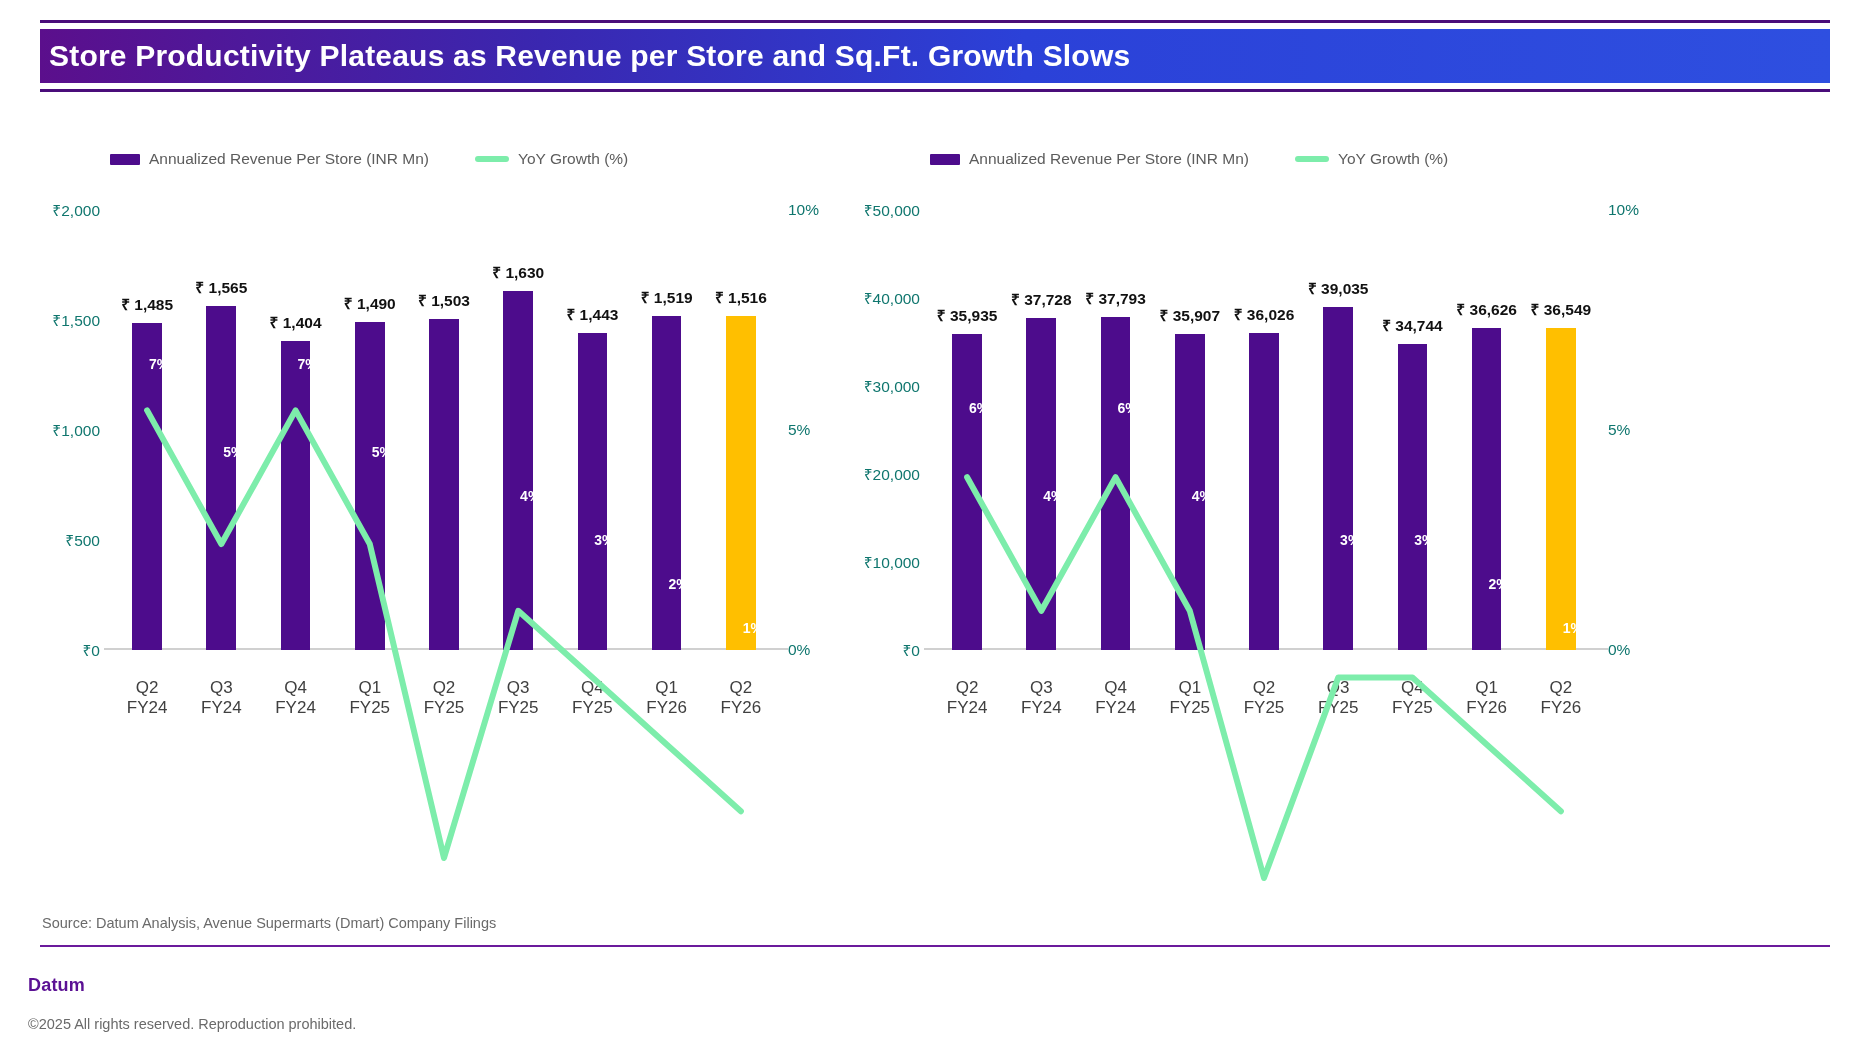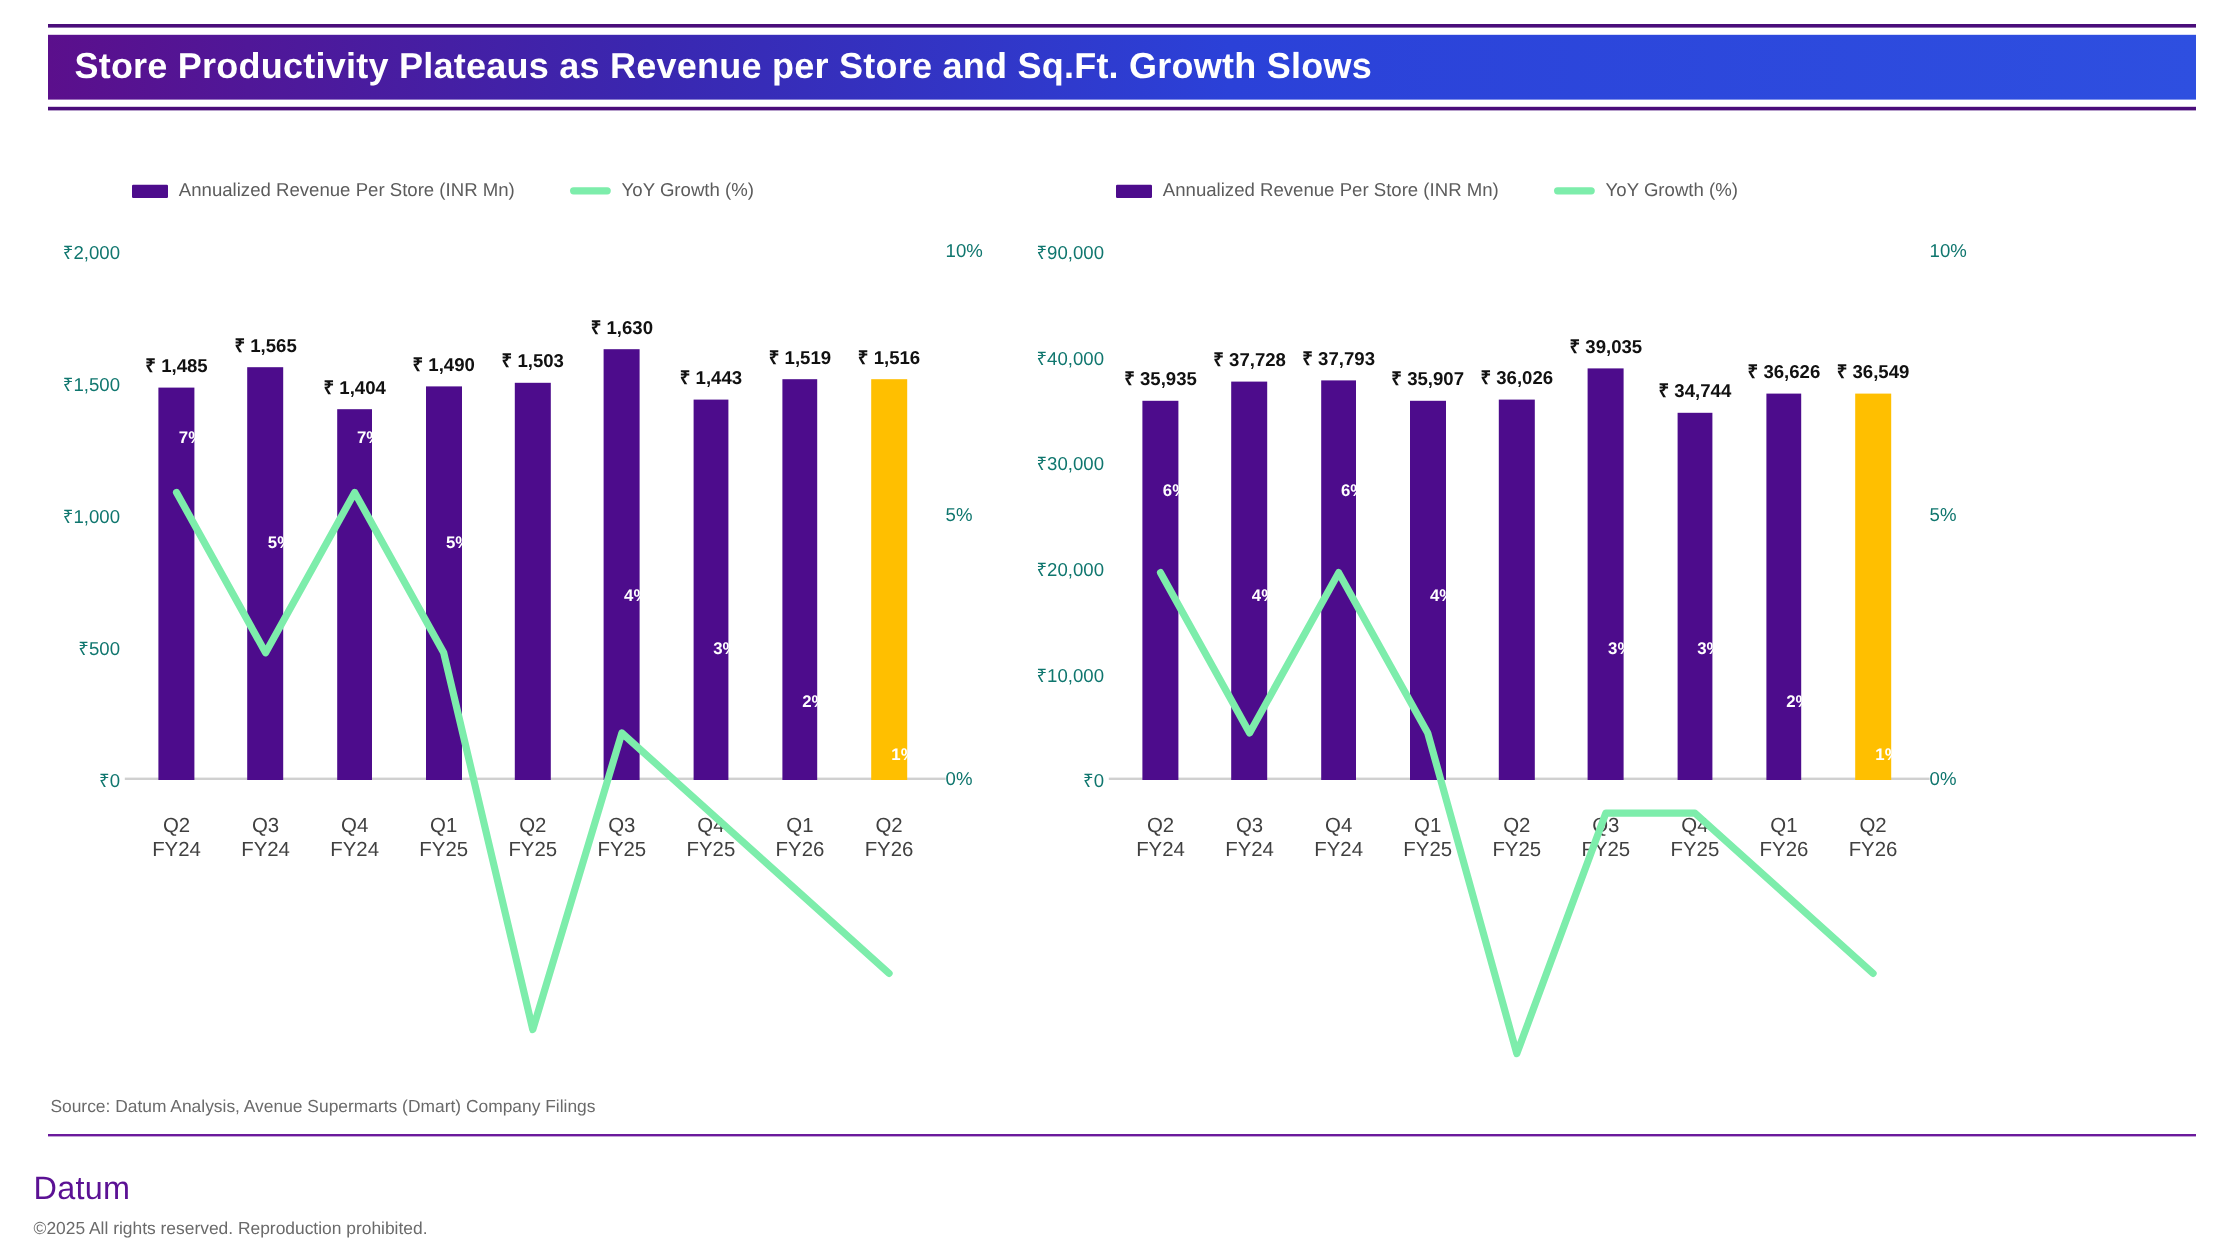--- a/index.html
+++ b/index.html
@@ -18,21 +18,21 @@
     height: 54px;
     background: linear-gradient(90deg, #5b0f8c 0%, #3a27b0 28%, #2b41d8 55%, #2e4fe0 100%);
     display: flex; align-items: center;
     margin: 6px 0 6px 0;
   }
   .hdr-title {
     color: #ffffff;
     font-size: 30px;
     font-weight: bold;
     letter-spacing: .2px;
-    padding-left: 22px;
+    padding-left: 9px;
     white-space: nowrap;
   }
 
   
   .panel { position: absolute; top: 128px; height: 680px; }
   .panel-left  { left: 40px;  width: 800px; }
   .panel-right { left: 860px; width: 800px; }
 
   .panel-title { font-size: 22px; font-weight: bold; color: #111; letter-spacing: .1px; }
   .panel-sub   { font-size: 15px; color: #222; margin-top: 4px; }
@@ -74,21 +74,21 @@
 
   .lineSvg { position: absolute; inset: 0; overflow: visible; }
   .pct {
     position: absolute; transform: translate(-50%, -50%);
     font-size: 14px; font-weight: bold; color: #ffffff; white-space: nowrap;
   }
 
   
   .source-rule { position: absolute; left: 40px; top: 945px; width: 1790px; height: 2px; background: #6b1a9c; }
   .source-text { position: absolute; left: 42px; top: 915px; font-size: 14.5px; color: #6a6a6a; }
-  .brand { position: absolute; left: 28px; top: 975px; font-size: 27px; font-weight: normal; color: #5b1194; letter-spacing: .2px; }
+  .brand { position: absolute; left: 28px; top: 975px; font-size: 18px; font-weight: bold; color: #5b1194; letter-spacing: .2px; }
   .copyright { position: absolute; left: 28px; top: 1016px; font-size: 14.5px; color: #6a6a6a; }
 </style>
 </head>
 <body>
 
 <div class="slide">
 
   <div class="header-wrap">
     <div class="hdr-rule"></div>
     <div class="hdr-band">
@@ -192,21 +192,21 @@
           <span class="lg-text">YoY Growth (%)</span>  
         </div>
       </div>
       <div class="plot">  
         <div class="plot-inner" id="inner1">
           <div class="axis-label axis-left" style="top:100.000%">₹0</div>
           <div class="axis-label axis-left" style="top:80.000%">₹10,000</div>
           <div class="axis-label axis-left" style="top:60.000%">₹20,000</div>
           <div class="axis-label axis-left" style="top:40.000%">₹30,000</div>
           <div class="axis-label axis-left" style="top:20.000%">₹40,000</div>
-          <div class="axis-label axis-left" style="top:0.000%">₹90,000</div>
+          <div class="axis-label axis-left" style="top:0.000%">₹50,000</div>
           <div class="axis-label axis-right" style="top:100.000%">0%</div>
           <div class="axis-label axis-right" style="top:50.000%">5%</div>
           <div class="axis-label axis-right" style="top:0.000%">10%</div>
           <div class="baseline"></div>
           <div class="bars">
             <div class="barcell">  
               <div class="bar-value" style="bottom:calc(71.870% + 8px)">₹ 35,935</div>  
               <div class="bar" style="height:71.870%"></div>  
               <div class="xtick"><span>Q2</span><br><span>FY24</span></div>
             </div>

